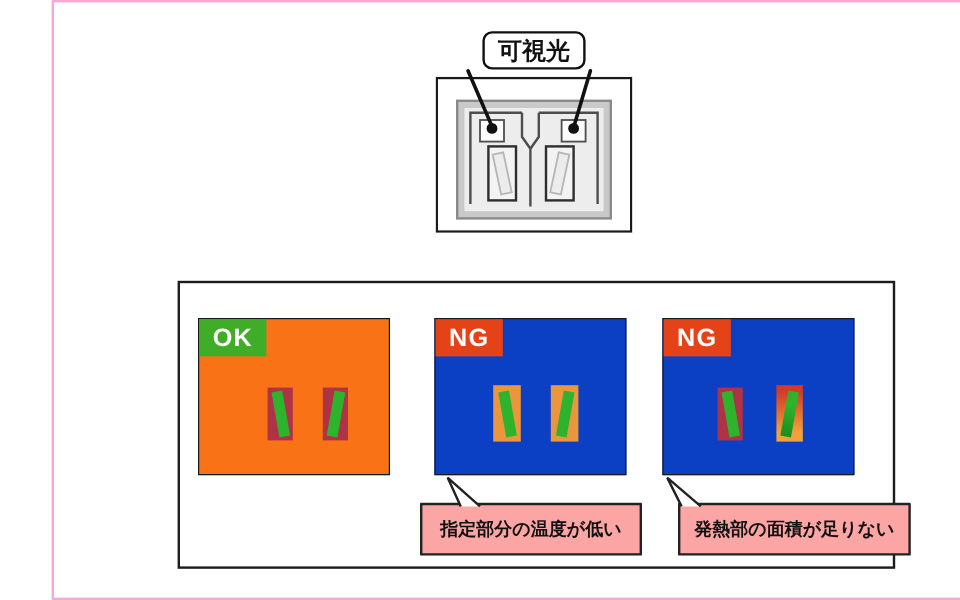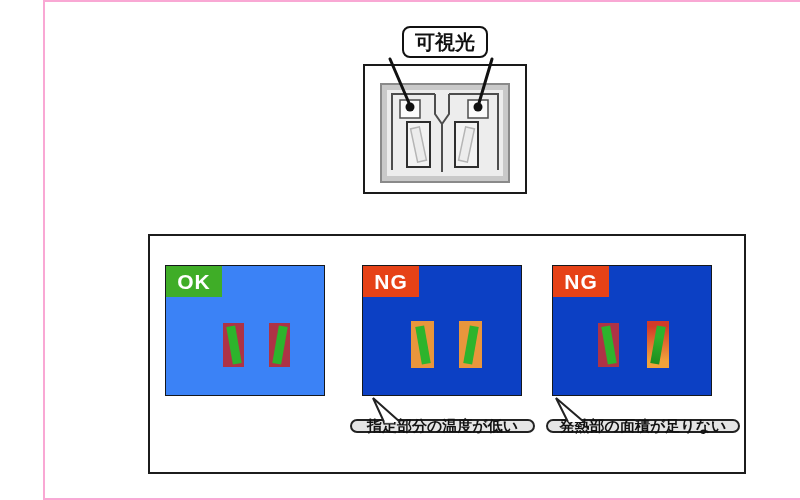--- a/index.html
+++ b/index.html
@@ -53,27 +53,27 @@
   .bar.tilt-right { transform:translate(-50%,-50%) rotate(10deg); }
   
   #thermo-1 .pad.p1 { left:57px;  top:57px; width:21px; height:44px; }
   #thermo-1 .pad.p2 { left:103px; top:57px; width:21px; height:44px; }
   #thermo-2 .pad.p1 { left:48px;  top:55px; width:23px; height:47px; }
   #thermo-2 .pad.p2 { left:96px;  top:55px; width:23px; height:47px; }
   #thermo-3 .pad.p1 { left:45px;  top:57px; width:21px; height:44px; }
   #thermo-3 .pad.p2 { left:94px;  top:55px; width:22px; height:47px; }
   
   .callout {
-    position:absolute; top:417px; height:14px;
-    background:#e5e5e5; border:2px solid #222; border-radius:13px;
+    position:absolute; top:417px; height:44px;
+    background:#fca5a5; border:2px solid #222; border-radius:1px;
     display:flex; align-items:center; justify-content:center;
     font-size:15px; font-weight:bold; color:#111; z-index:4;
   }
   #callout-1 { left:305px; width:185px; }
-  #callout-2 { left:501px; width:194px; }
+  #callout-2 { left:520px; width:194px; }
   
   #overlay {
     position:absolute; left:0; top:0; z-index:5; pointer-events:none;
   }
 </style>
 </head>
 <body>
 
 <div id="canvas">
 
@@ -93,21 +93,21 @@
 
     <rect x="44" y="58" width="23" height="45" fill="#f3f3f3" stroke="#2e2e2e" stroke-width="2"></rect>
     <rect x="92" y="58" width="23" height="45" fill="#f3f3f3" stroke="#2e2e2e" stroke-width="2"></rect>
 
     <rect x="51" y="63.5" width="9" height="34" fill="#ececec" stroke="#b5b5b5" stroke-width="1.5" transform="rotate(-12 55.5 80.5)"></rect>
     <rect x="99" y="63.5" width="9" height="34" fill="#ececec" stroke="#b5b5b5" stroke-width="1.5" transform="rotate(12 103.5 80.5)"></rect>
   </svg>
 
   <div id="thermal-box"></div>
 
-  <div id="thermo-1" class="thermo" style="background: #3b82f6;">
+  <div id="thermo-1" class="thermo" style="background: #f97316;">
     <div class="badge" style="background: rgb(63, 173, 39);">OK</div>
     <div class="pad p1" style="background: rgb(174, 51, 70);">
       <div class="bar tilt-left" style="background: rgb(45, 180, 44);"></div>
     </div>
     <div class="pad p2" style="background: rgb(174, 51, 70);">
       <div class="bar tilt-right" style="background: rgb(45, 180, 44);"></div>
     </div>
   </div>
 
   <div id="thermo-2" class="thermo" style="background: rgb(12, 64, 196);">

